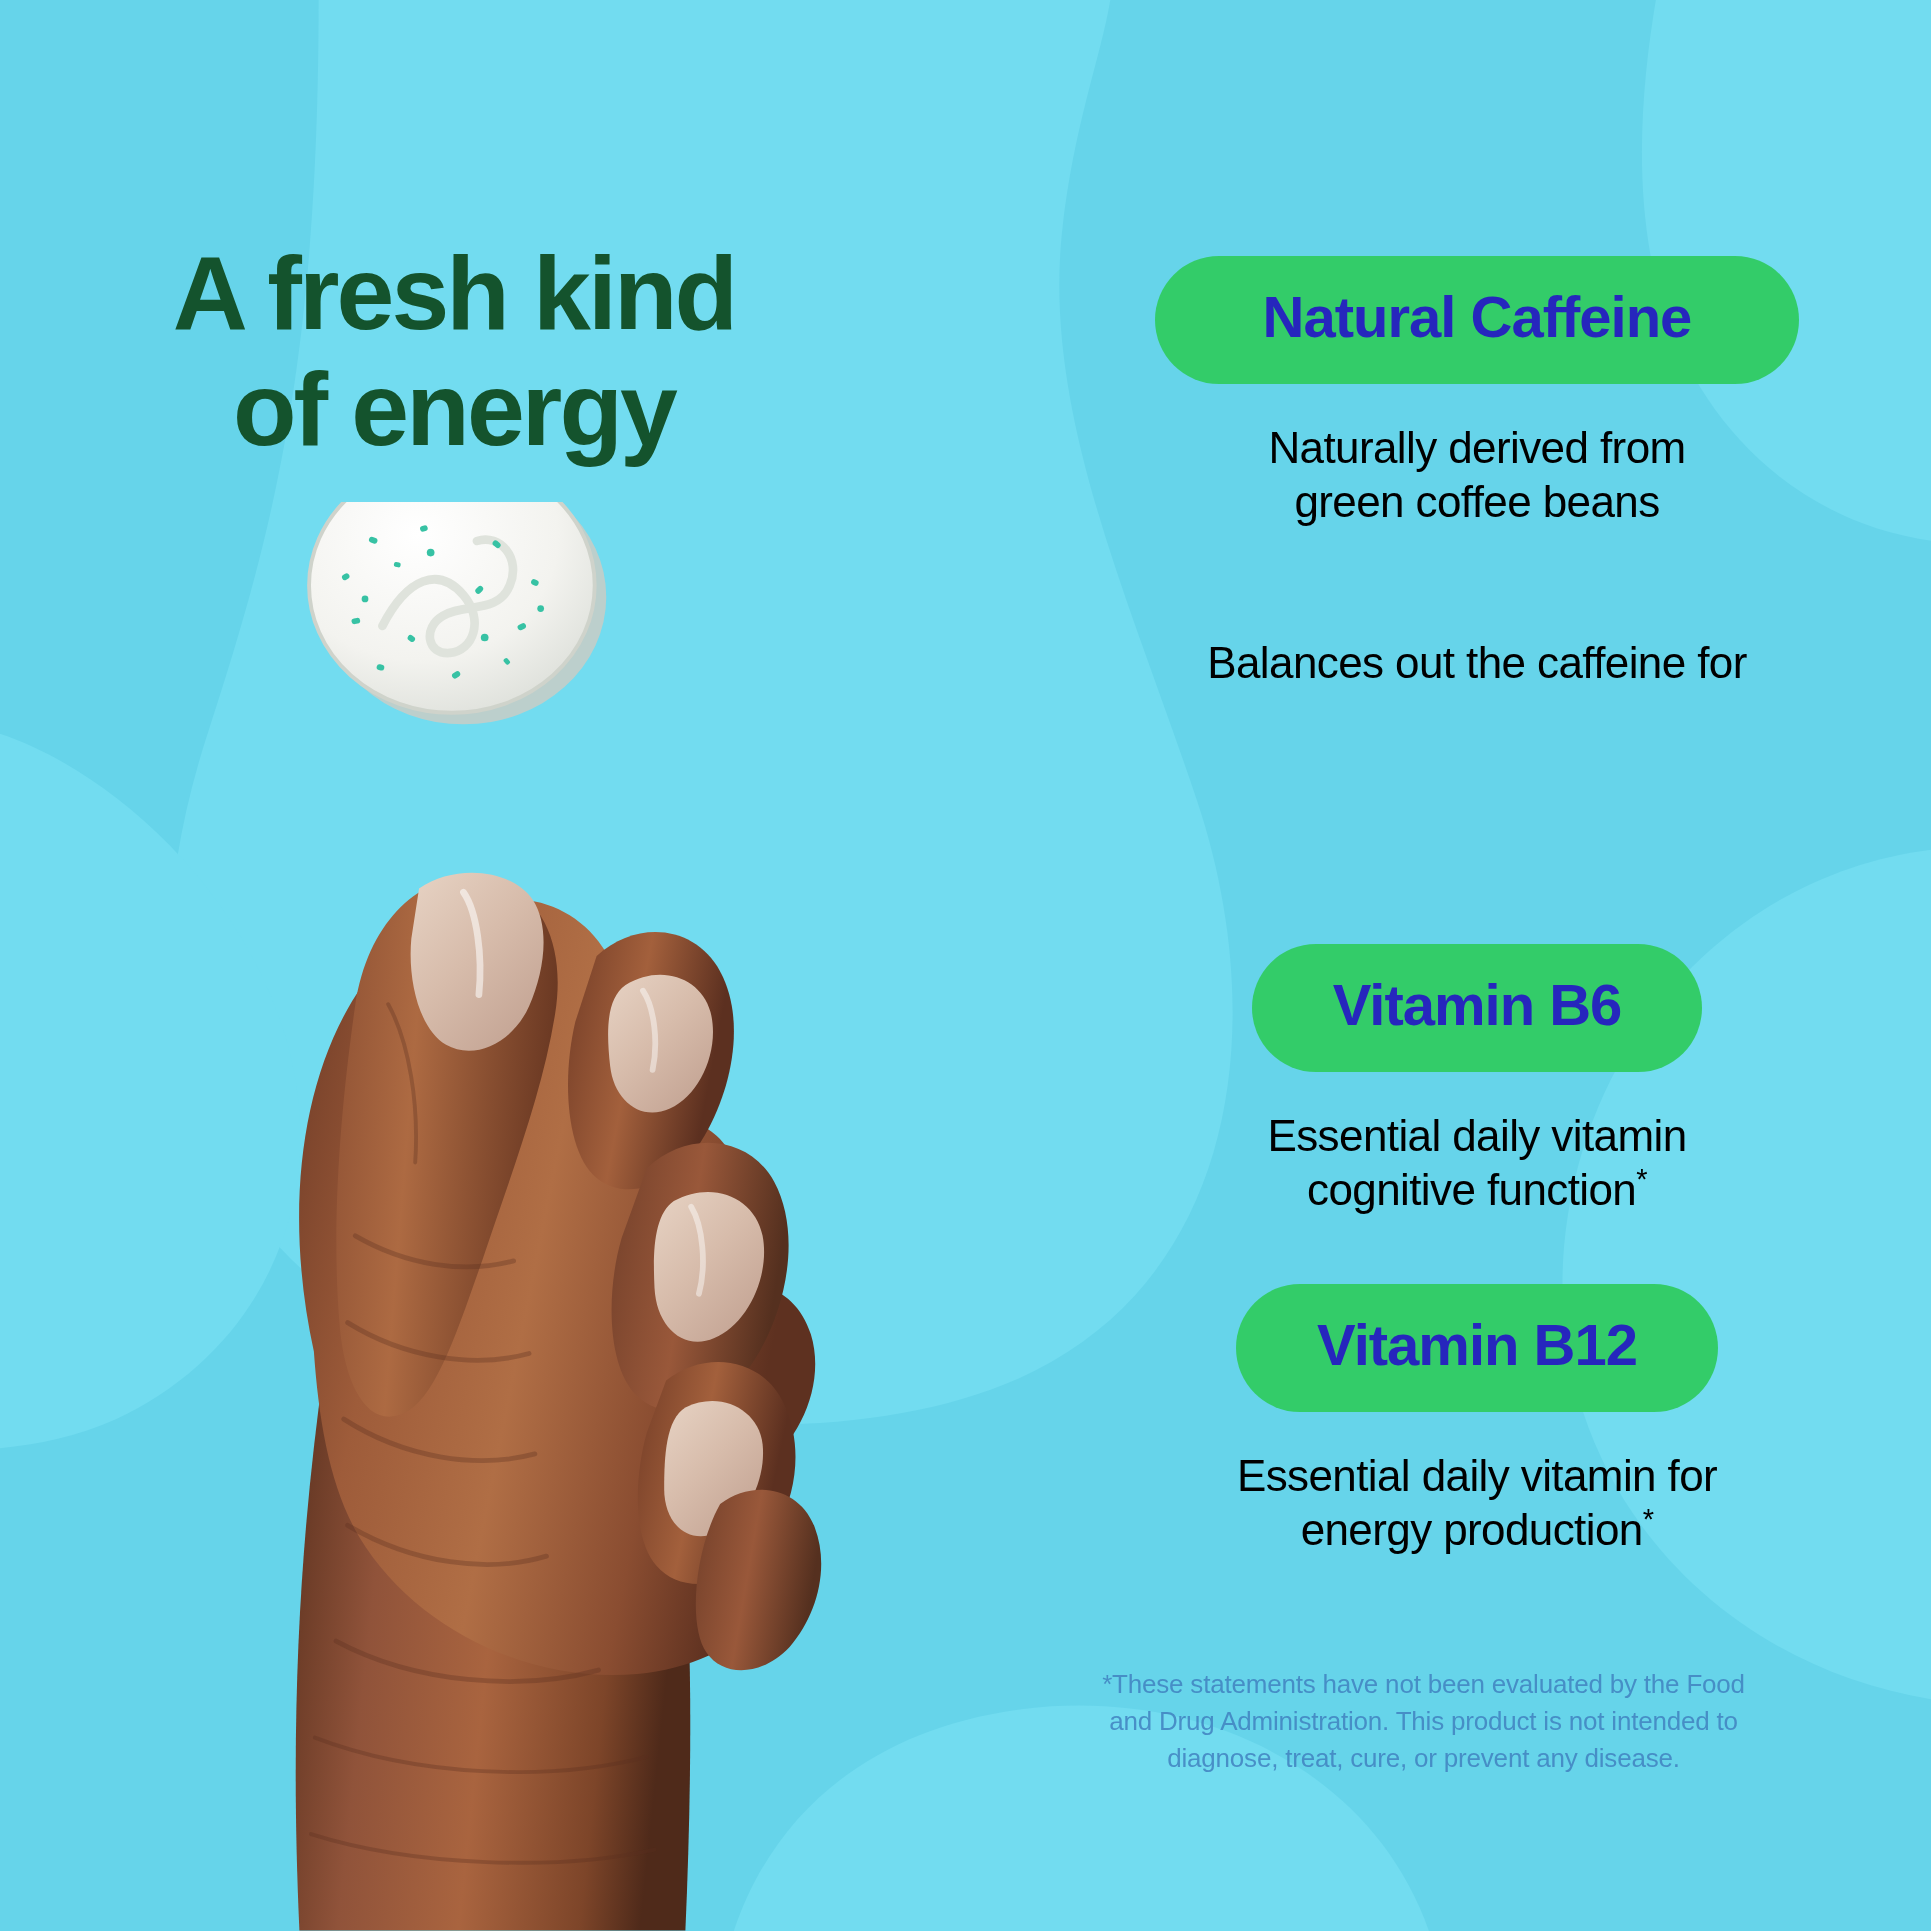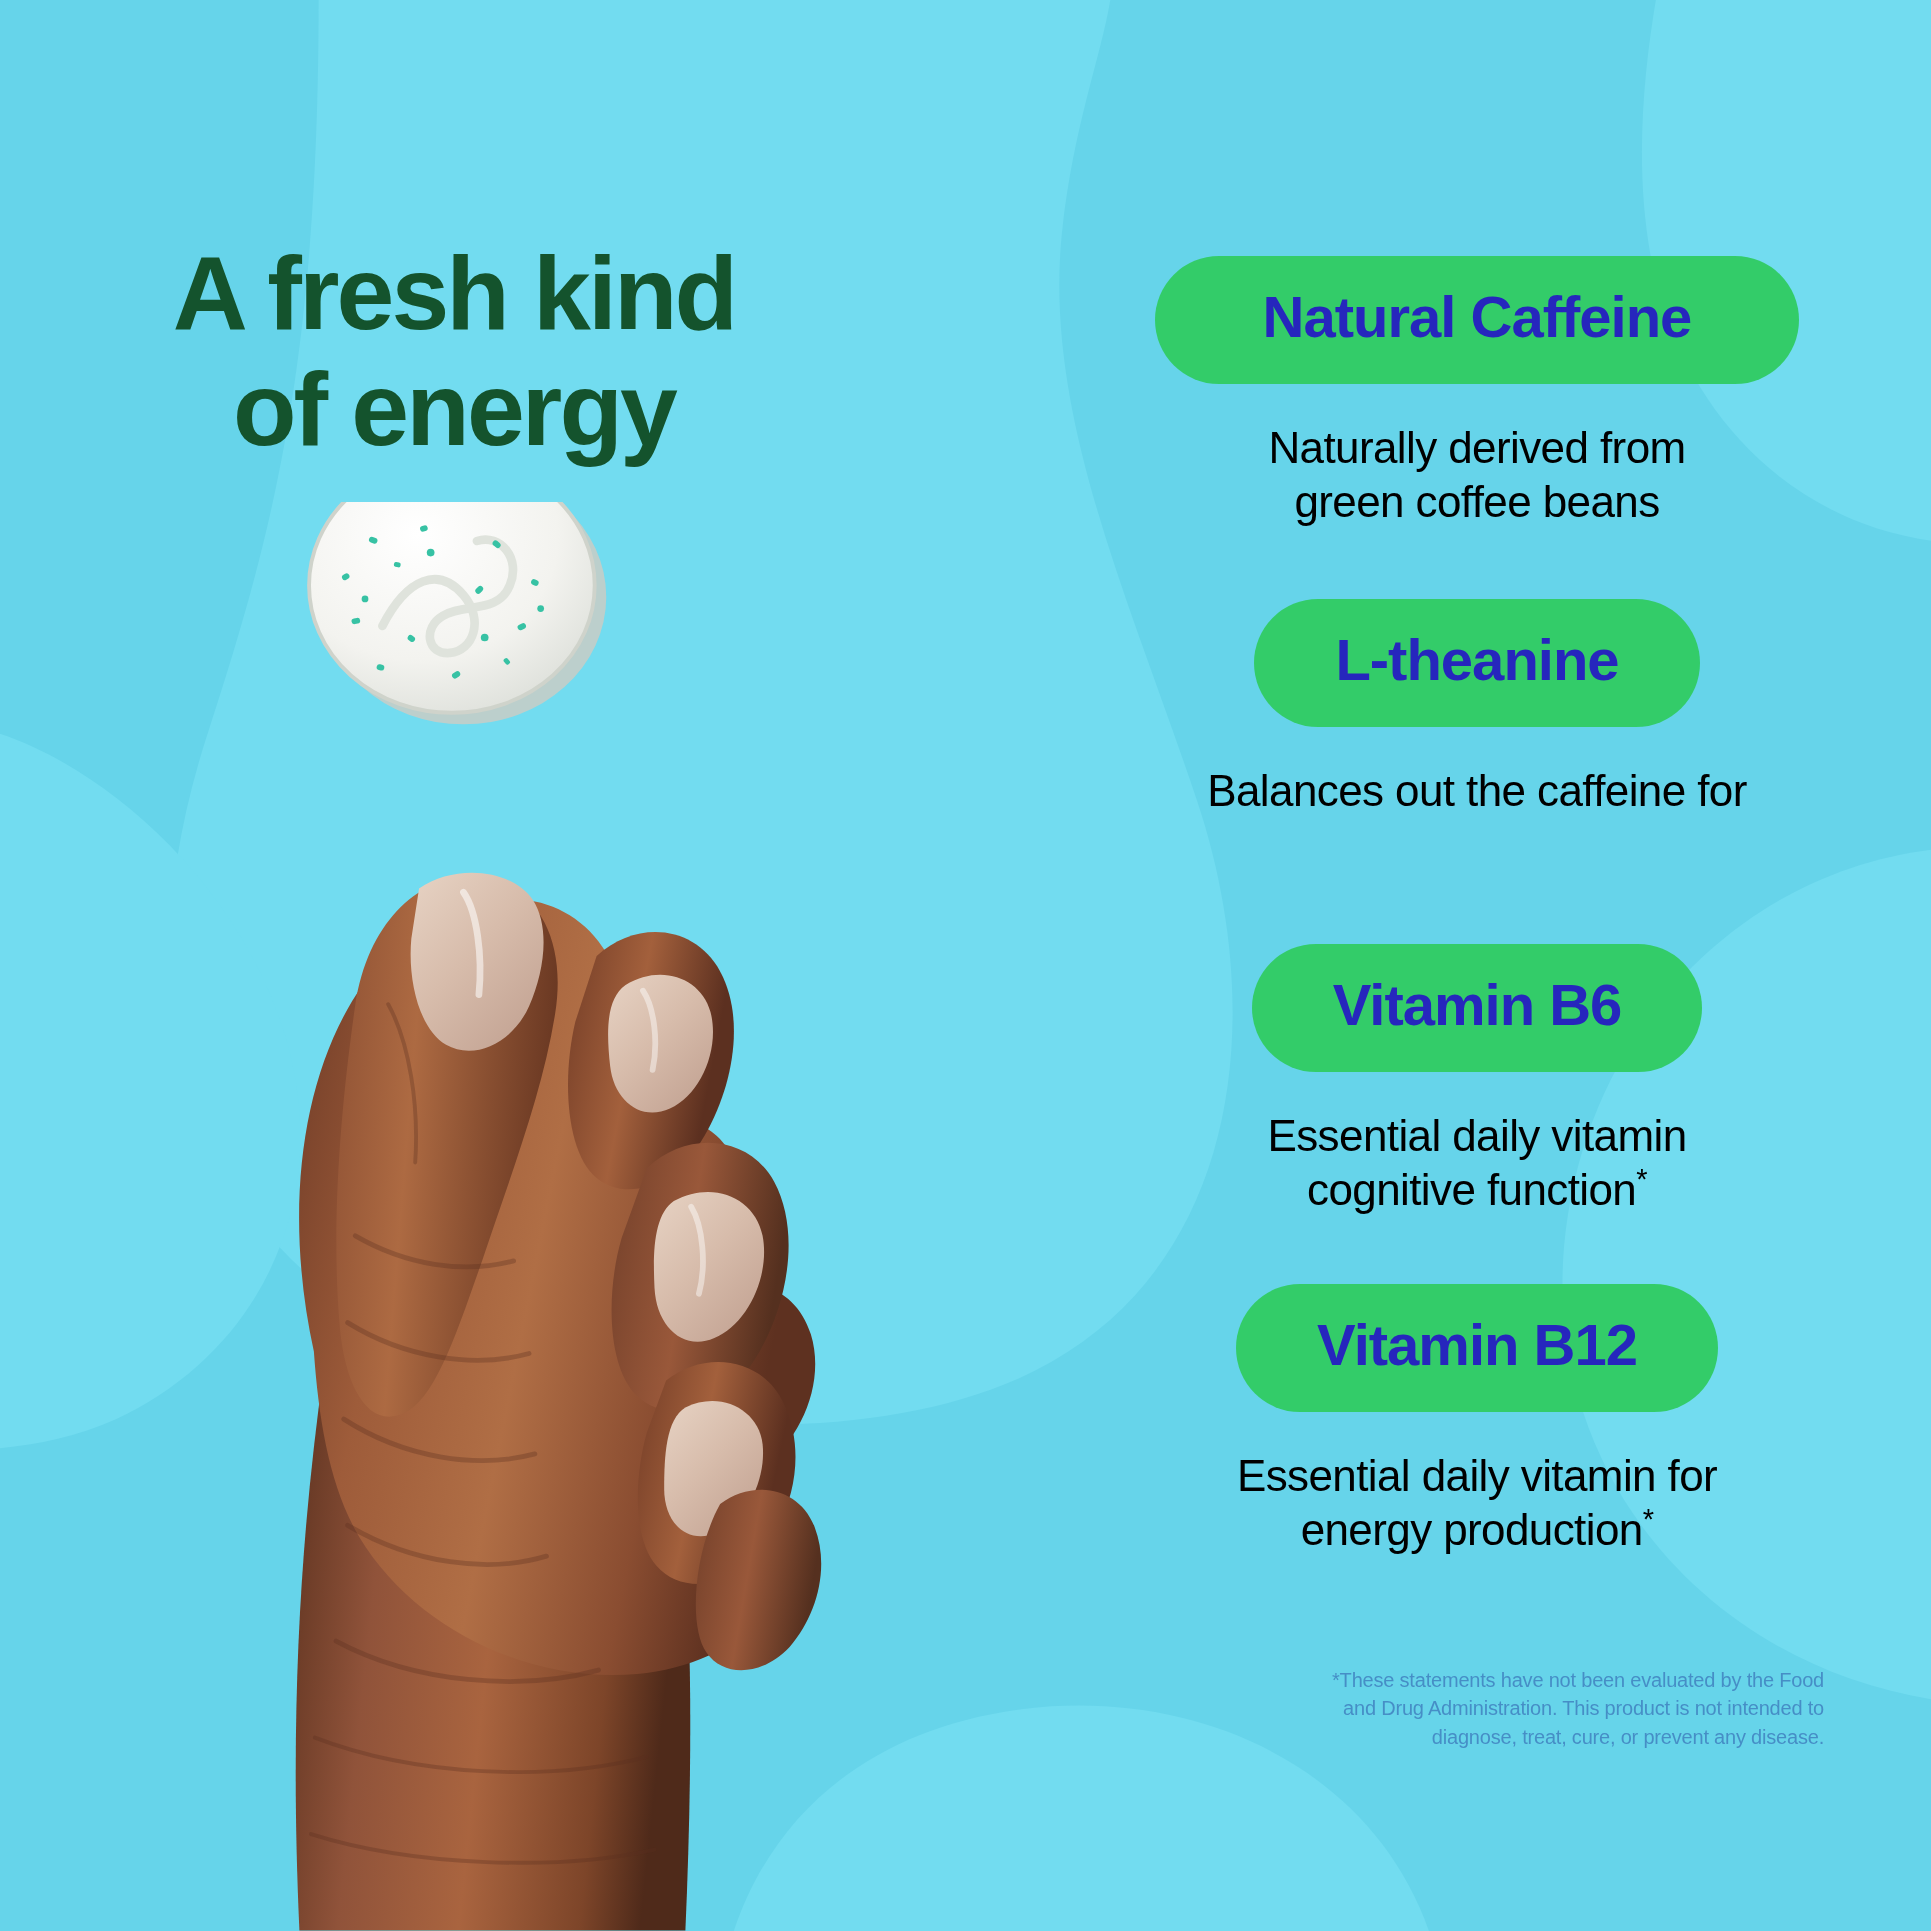--- a/index.html
+++ b/index.html
@@ -70,24 +70,24 @@
   .desc .ln { display:block; white-space:nowrap; }
   .desc .star {
     font-size:29px;
     vertical-align:super;
     line-height:0;
   }
 
   
   #disclaimer {
     position:absolute; left:1023px; top:1666px; width:801px;
-    text-align:right;
+    text-align:center;
     color:#3f7fbf;
     opacity:.82;
-    font-size:20px;
+    font-size:26px;
     line-height:1.42;
     letter-spacing:-0.2px;
   }
   #disclaimer .ln { display:block; white-space:nowrap; }
 </style>
 </head>
 <body>
 
 <div id="bg">
   <svg viewBox="0 0 2000 2000">
@@ -246,21 +246,20 @@
 
   <div class="ingredient i0">
     <div class="pill">Natural Caffeine</div>
     <div class="desc">
       <span class="ln">Naturally derived from</span>
       <span class="ln">green coffee beans</span>
     </div>
   </div>
 
   <div class="ingredient i1">
-    <div class="pill">L-theanine</div>
     <div class="desc">
       <span class="ln">Balances out the caffeine for</span>
     </div>
   </div>
 
   <div class="ingredient i2">
     <div class="pill">Vitamin B6</div>
     <div class="desc">
       <span class="ln">Essential daily vitamin</span>
       <span class="ln"><span>cognitive function</span><span class="star">*</span></span>

